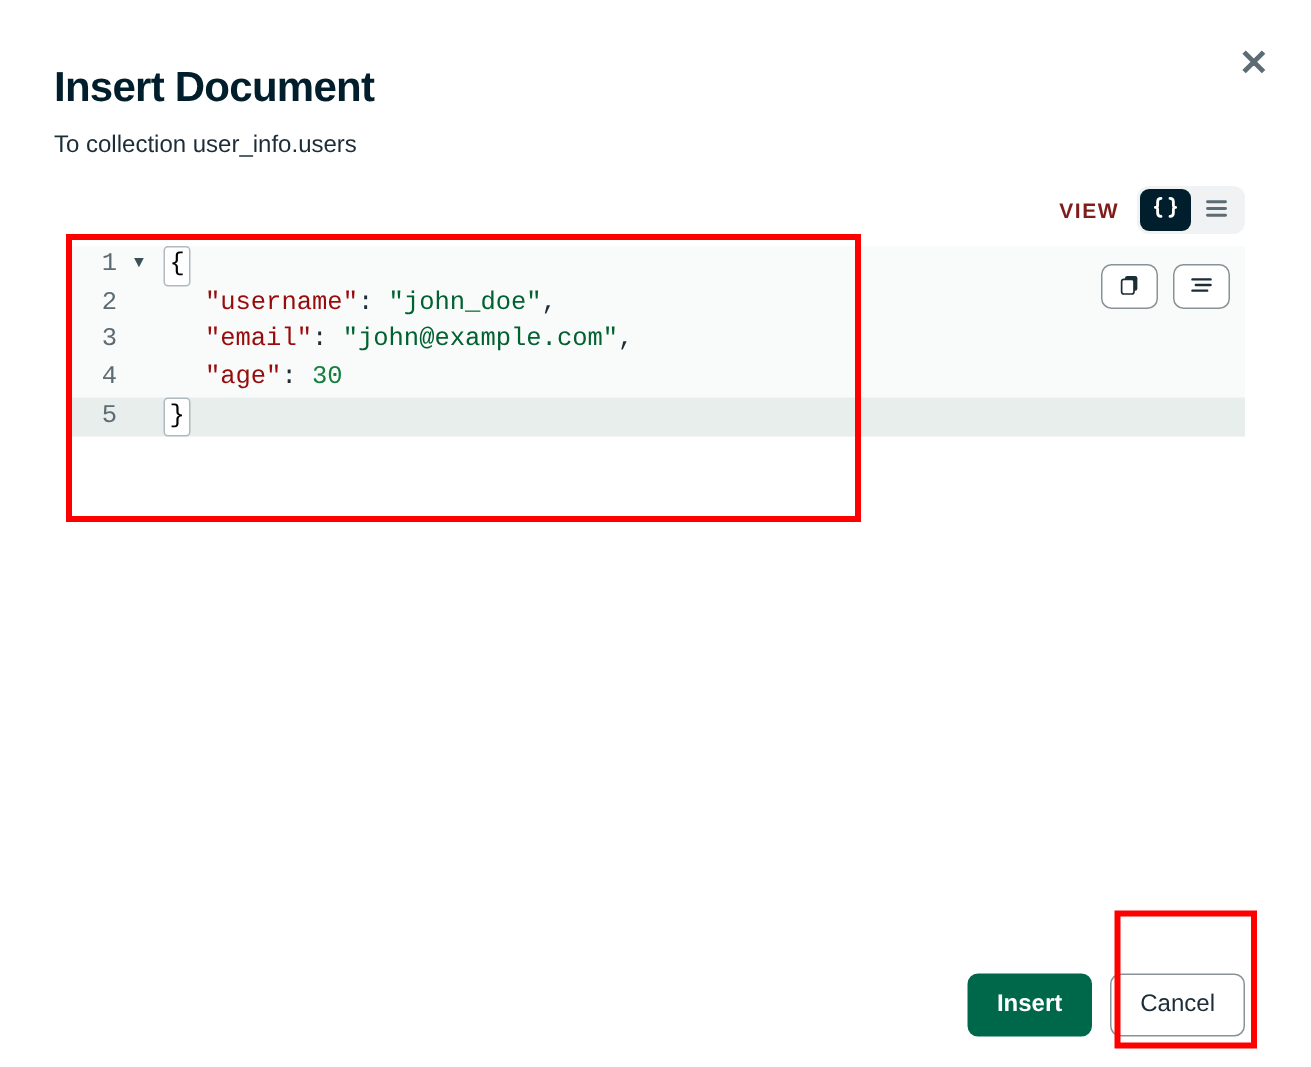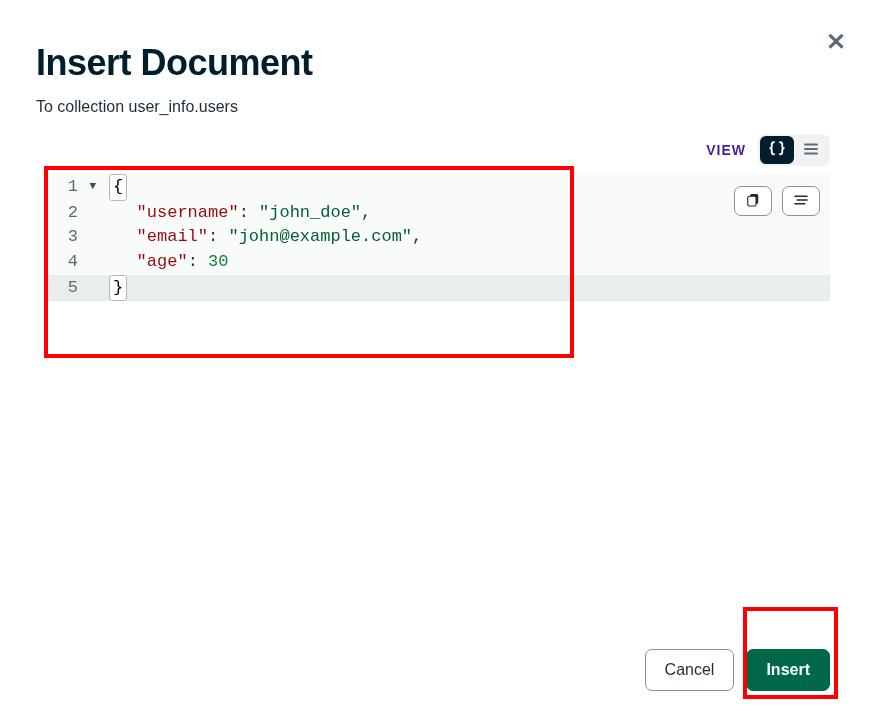--- a/index.html
+++ b/index.html
@@ -20,42 +20,42 @@
       right: 28px;
       font-size: 24px;
       color: #5d6c74;
       cursor: pointer;
       font-weight: bold;
     }
     .header {
       padding: 42px 36px 10px 36px;
     }
     .title {
-      font-size: 36px;
+      font-size: 28px;
       font-weight: 800;
       color: #001e2b;
       letter-spacing: -0.5px;
     }
     .subtitle {
       font-size: 16px;
       color: #1c2d38;
       margin-top: 14px;
       font-weight: 400;
     }
     .view-toggle-row {
       display: flex;
       justify-content: flex-end;
       align-items: center;
       padding: 8px 44px 0 0;
       gap: 8px;
     }
     .view-label {
       font-size: 14px;
       font-weight: 800;
-      color: #4c1d95;
+      color: #7f1d1d;
       letter-spacing: 1px;
       margin-right: 4px;
     }
     .toggle-group {
       display: flex;
       border-radius: 8px;
       background: #f1f2f3;
       padding: 2px;
       gap: 0;
     }
@@ -301,16 +301,16 @@
             <line x1="7" y1="12" x2="20" y2="12"></line>
             <line x1="4" y1="17" x2="17" y2="17"></line>
           </svg>
         </span>
       </button>
     </div>
   </div>
 </div>
 
 <div class="footer">
+  <button class="btn btn-insert">Insert</button>
   <button class="btn btn-cancel">Cancel</button>
-  <button class="btn btn-insert">Insert</button>
 </div>
 <div class="red-highlight-insert"></div>
 
 </body></html>

